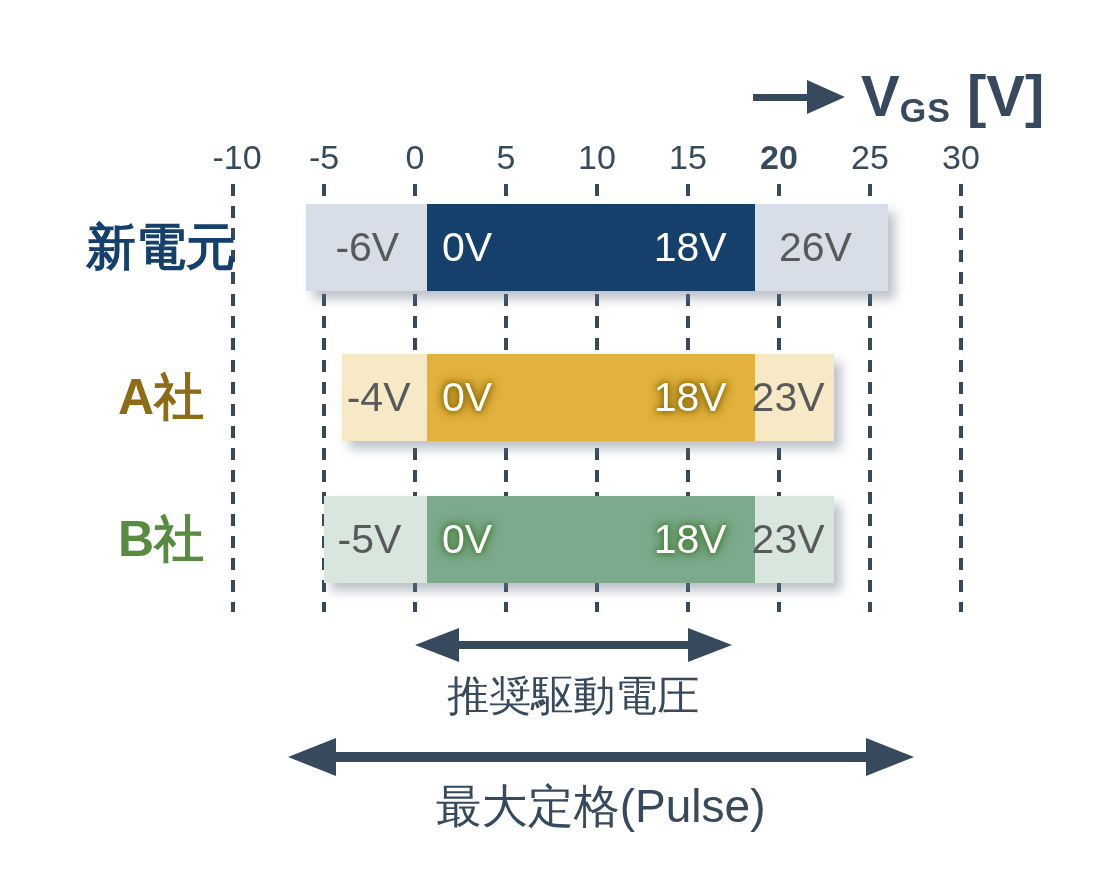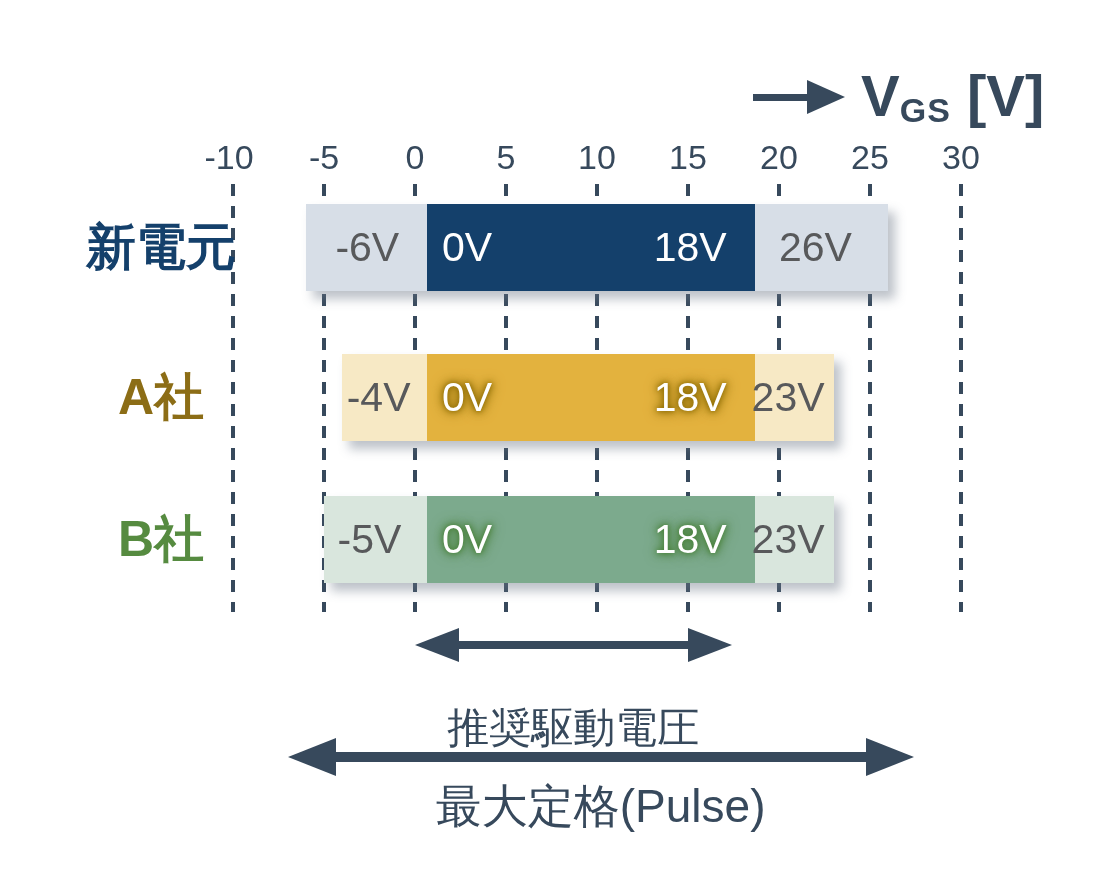--- a/index.html
+++ b/index.html
@@ -39,33 +39,33 @@
 
 <div class="canvas">
 
   <div class="vgs-title">
     <div class="title-arrow-line"></div>
     <div class="title-arrow-head"></div>
     <div class="title-text"><span>V</span><span class="subscript">GS</span> <span>[V]</span></div>
   </div>
 
   <div id="chart-layer">
-      <div class="tick-label" style="left: 184px;">-10</div>
+      <div class="tick-label" style="left: 192px;">-10</div>
       <div class="gridline" style="left: 231px;"></div>
       <div class="tick-label" style="left: 279px;">-5</div>
       <div class="gridline" style="left: 322px;"></div>
       <div class="tick-label" style="left: 370px;">0</div>
       <div class="gridline" style="left: 413px;"></div>
       <div class="tick-label" style="left: 461px;">5</div>
       <div class="gridline" style="left: 504px;"></div>
       <div class="tick-label" style="left: 552px;">10</div>
       <div class="gridline" style="left: 595px;"></div>
       <div class="tick-label" style="left: 643px;">15</div>
       <div class="gridline" style="left: 686px;"></div>
-      <div class="tick-label" style="left: 734px;">20</div>
+      <div class="tick-label" style="left: 734px; font-weight: bold;">20</div>
       <div class="gridline" style="left: 777px;"></div>
       <div class="tick-label" style="left: 825px;">25</div>
       <div class="gridline" style="left: 868px;"></div>
       <div class="tick-label" style="left: 916px;">30</div>
       <div class="gridline" style="left: 959px;"></div>
       <div class="row-label" style="top: 204px; height: 87px; color: rgb(20, 64, 107);">新電元</div>
       <div class="bar-outer" style="left: 305.8px; top: 204px; width: 582.4px; height: 87px; background: rgb(215, 222, 231);"></div>
       <div class="bar-inner" style="left: 415px; top: 204px; width: 327.6px; height: 87px; background: rgb(20, 64, 107);">
         <span class="val val-white" style="text-shadow: none;">0V</span>
         <span class="val val-white" style="text-shadow: none;">18V</span>
@@ -86,21 +86,21 @@
         <span class="val val-white" style="text-shadow: rgb(70, 127, 53) 0px 0px 5px, rgb(70, 127, 53) 0px 0px 9px, rgb(70, 127, 53) 0px 0px 14px;">0V</span>
         <span class="val val-white" style="text-shadow: rgb(70, 127, 53) 0px 0px 5px, rgb(70, 127, 53) 0px 0px 9px, rgb(70, 127, 53) 0px 0px 14px;">18V</span>
       </div>
       <div class="val val-gray" style="left: 324px; top: 496px; width: 91px; height: 87px;">-5V</div>
       <div class="val val-gray" style="left: 742.6px; top: 496px; width: 91px; height: 87px;">23V</div>
       <div class="dbl-arrow" style="left: 415px; top: 628px; width: 316.68px; height: 34px;">
         <div class="dbl-line" style="left: 38px; right: 38px; top: 13px; height: 8px;"></div>
         <div class="head" style="left: 0px; top: 0px; border-width: 17px 44px 17px 0px; border-color: transparent rgb(55, 73, 92) transparent transparent;"></div>
         <div class="head" style="right: 0px; top: 0px; border-width: 17px 0px 17px 44px; border-color: transparent transparent transparent rgb(55, 73, 92);"></div>
       </div>
-      <div class="annot-text" style="left: 273.34px; top: 700px; width: 600px; font-size: 42px;">推奨駆動電圧</div>
+      <div class="annot-text" style="left: 273.34px; top: 668px; width: 600px; font-size: 42px;">推奨駆動電圧</div>
       <div class="dbl-arrow" style="left: 287.6px; top: 738px; width: 626.08px; height: 38px;">
         <div class="dbl-line" style="left: 42px; right: 42px; top: 14px; height: 10px;"></div>
         <div class="head" style="left: 0px; top: 0px; border-width: 19px 48px 19px 0px; border-color: transparent rgb(55, 73, 92) transparent transparent;"></div>
         <div class="head" style="right: 0px; top: 0px; border-width: 19px 0px 19px 48px; border-color: transparent transparent transparent rgb(55, 73, 92);"></div>
       </div>
       <div class="annot-text" style="left: 300.64px; top: 776px; width: 600px; font-size: 46px;">最大定格(Pulse)</div>
     </div>
 
 </div>
 

